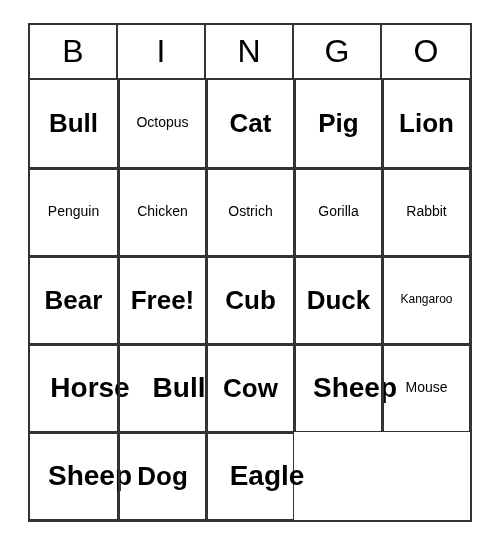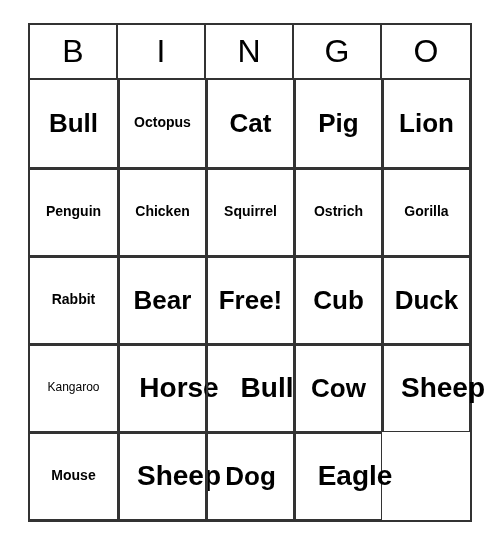--- a/index.html
+++ b/index.html
@@ -77,21 +77,21 @@
     }
 
     .size-medium {
       font-size: 28px;
       font-weight: bold;
       margin-left: 33px;
     }
 
     .size-small {
       font-size: 14px;
-      font-weight: bold;
+      font-weight: normal;
     }
 
     .size-xsmall {
       font-size: 12px;
       font-weight: normal;
     }
   </style>
 </head>
 <body>
 
@@ -117,23 +117,20 @@
         <span class="cell-text size-large">Pig</span>
       </div>
       <div class="bingo-cell">
         <span class="cell-text size-large">Lion</span>
       </div>
       <div class="bingo-cell">
         <span class="cell-text size-small">Penguin</span>
       </div>
       <div class="bingo-cell">
         <span class="cell-text size-small">Chicken</span>
-      </div>
-      <div class="bingo-cell">
-        <span class="cell-text size-small">Squirrel</span>
       </div>
       <div class="bingo-cell">
         <span class="cell-text size-small">Ostrich</span>
       </div>
       <div class="bingo-cell">
         <span class="cell-text size-small">Gorilla</span>
       </div>
       <div class="bingo-cell">
         <span class="cell-text size-small">Rabbit</span>
       </div>

